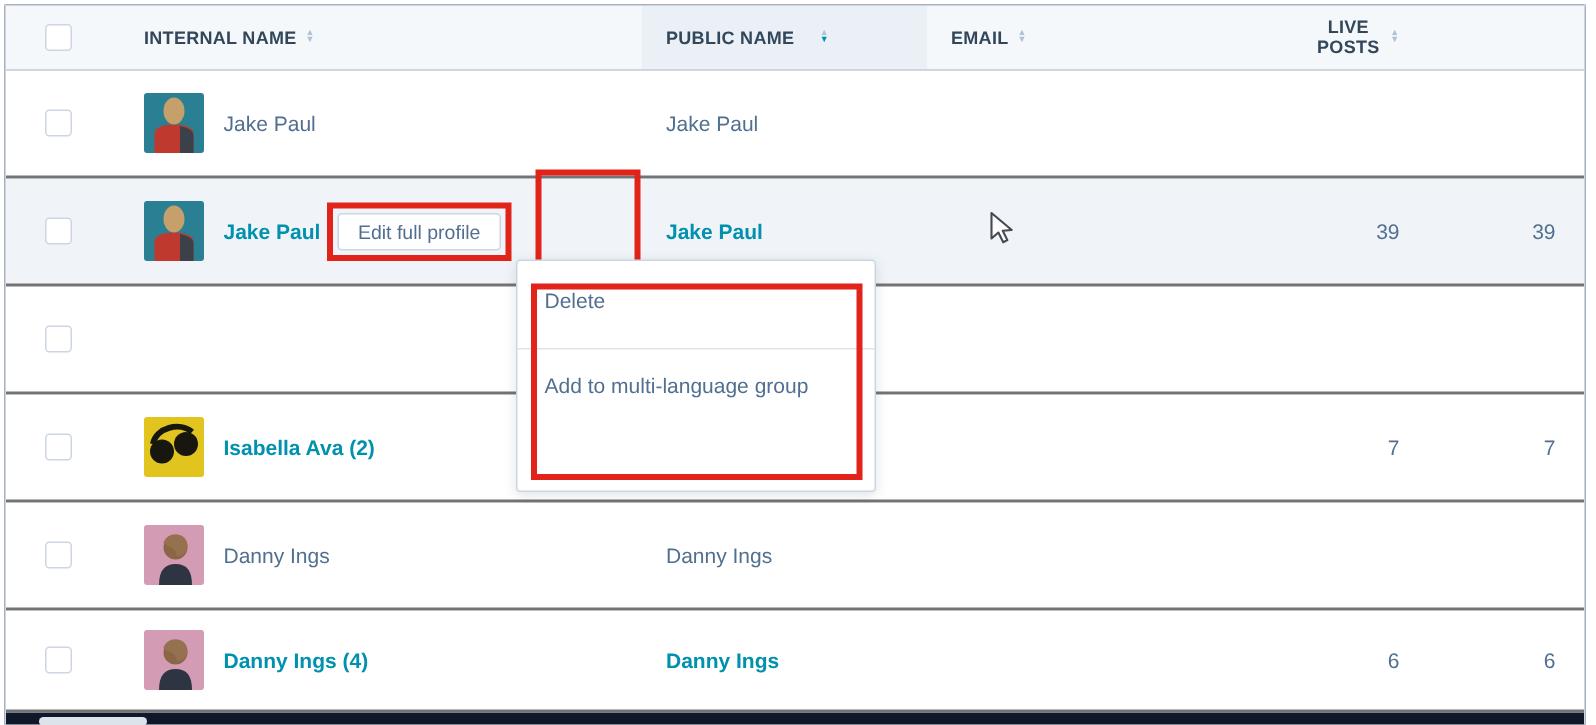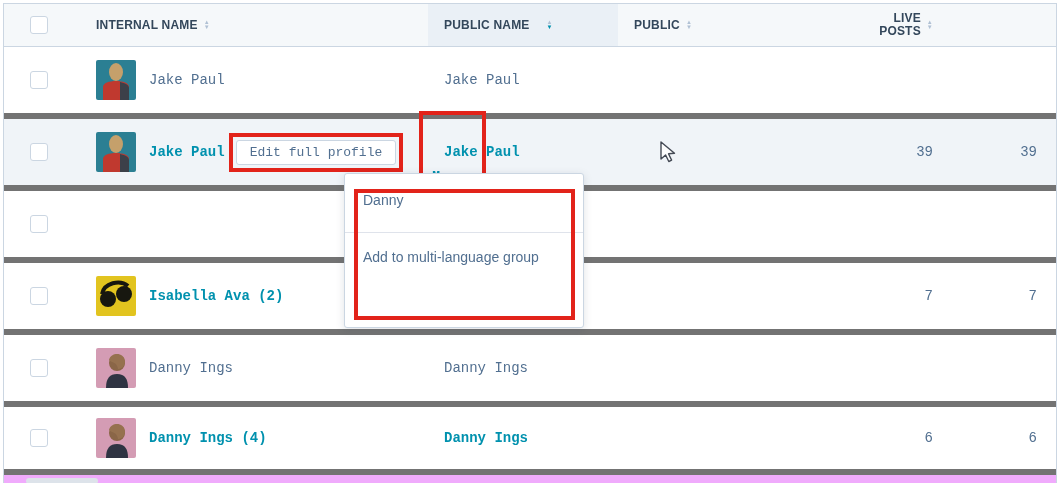--- a/index.html
+++ b/index.html
@@ -1,46 +1,46 @@
 <!DOCTYPE html>
 <html><head>
 <meta charset="utf-8">
 <style>
   * { box-sizing: border-box; margin: 0; padding: 0; }
   html,body { width:1064px; height:483px; background:#ffffff;
     font-family:"Liberation Sans","DejaVu Sans",sans-serif; overflow:hidden; }
 
   .table-wrap { position:absolute; left:3px; top:3px; width:1054px; height:480px;
-    background:#f0abfc; border:1px solid #cbd6e2; border-bottom:none; }
+    background:#0f172a; border:1px solid #cbd6e2; border-bottom:none; }
 
   
   .thead { display:flex; height:43px; background:#f5f8fa;
     border-bottom:1px solid #cbd6e2; font-size:12px; font-weight:600;
     color:#33475b; letter-spacing:.2px; }
   .thead .cell { display:flex; align-items:center; }
   .col-check  { width:69px;  display:flex; align-items:center; justify-content:center; }
   .col-internal { width:355px; padding-left:23px; }
   .col-public { width:190px; padding-left:16px;gap:11px; }
   .col-email  { width:220px; padding-left:16px; }
   .col-live   { width:98px;  justify-content:flex-end; padding-right:3px; text-align:right; }
   .col-total  { width:108px; justify-content:flex-end; padding-right:7px; text-align:right; }
   .thead .col-public { background:#eaf0f6; }
-  .two-line { width:44px; line-height:13px; text-align:right;margin-left:15px; }
+  .two-line { width:44px; line-height:13px; text-align:center;margin-left:15px; }
 
   .sort { display:inline-flex; flex-direction:column; margin-left:6px; }
   .sort span { font-size:6px; line-height:5px; color:#b0c1d4; }
   .sort .active { color:#0091ae; }
 
   
   .cb { width:18px; height:18px; border:1px solid #cbd6e2; border-radius:3px;
     background:#fff; }
 
   
-  .trow { display:flex; height:72px; border-bottom:6px solid #737373;
-    background:#fff; font-size:14px;font-family:Liberation Mono, monospace; }
+  .trow { display:flex; height:72px; border-bottom:2px solid #737373;
+    background:#fff; font-size:14px; }
   .trow .cell { display:flex; align-items:center; }
   .trow.highlight { background:#f0f4f8; }
   .trow.last { height:68px; }
   .avatar { width:40px; height:40px; border-radius:2px; flex:0 0 40px; overflow:hidden; }
   .nm { margin-left:13px; color:#516f90; white-space:nowrap; }
   .nm.link, .pub.link { color:#0091ae; font-weight:600; }
   .pub { color:#516f90; white-space:nowrap; }
   .num { color:#516f90; }
 
   
@@ -88,21 +88,21 @@
         </span>
     </div>
     <div class="cell col-public">
       <span>PUBLIC NAME</span>
       <span class="sort">
           <span>▲</span>
           <span class="active">▼</span>
         </span>
     </div>
     <div class="cell col-email">
-      <span>PUBLIC</span>
+      <span>EMAIL</span>
       <span class="sort">
           <span>▲</span>
           <span>▼</span>
         </span>
     </div>
     <div class="cell col-live">
       <span class="two-line">LIVE POSTS</span>
       <span class="sort">
           <span>▲</span>
           <span>▼</span>
@@ -277,21 +277,21 @@
     <div class="cell col-live">
         <span class="num">6</span>
       </div>
     <div class="cell col-total">
         <span class="num">6</span>
       </div>
   </div>
 
   <div class="dropdown">
     <div class="dd-redbox"></div>
-    <div class="dd-item first">Danny</div>
+    <div class="dd-item first">Delete</div>
     <div class="dd-divider"></div>
     <div class="dd-item">Add to multi-language group</div>
   </div>
 
   <div class="scroll-nub"></div>
 </div>
 
 <div class="cursor">
   <svg width="18" height="24" viewBox="0 0 18 24">
     <polygon points="1,1 1,18 5.6,14 8.8,20.5 11.6,19.1 8.5,12.8 14.5,12.3" fill="#fdfdfd" stroke="#444a55" stroke-width="1.4" stroke-linejoin="round"></polygon>

